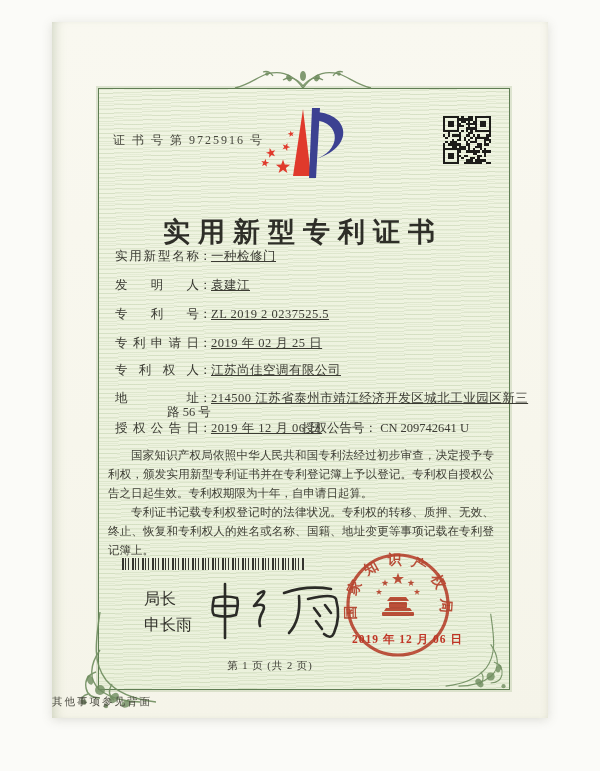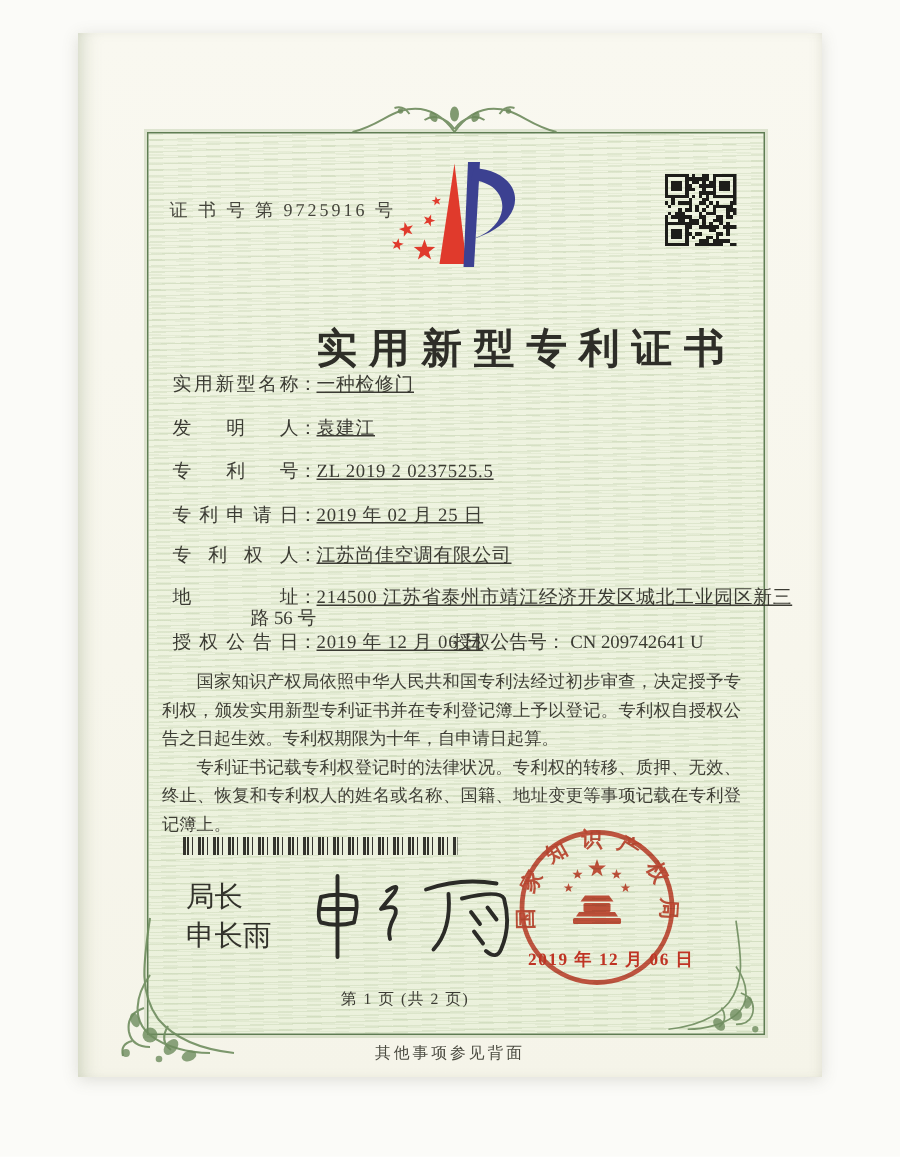--- a/index.html
+++ b/index.html
@@ -22,46 +22,46 @@
       repeating-linear-gradient(178deg, rgba(140,168,112,.17) 0 1px, rgba(0,0,0,0) 1px 4px),
       repeating-linear-gradient(2deg, rgba(140,168,112,.10) 0 1px, rgba(0,0,0,0) 1px 5px),
       linear-gradient(180deg,#f0f4e2,#ebf1dc);
   }
   .cert-no{position:absolute;left:61px;top:110px;font-size:12px;letter-spacing:2px;color:#45453c;}
   .logo{position:absolute;left:200px;top:84px;width:104px;height:78px;}
   .qr{position:absolute;left:391px;top:94px;width:48px;height:48px;}
   .qr svg{width:100%;height:100%;shape-rendering:crispEdges;}
   .title{
     position:absolute;left:46px;top:192px;width:410px;text-align:center;
-    font-size:27px;font-weight:bold;letter-spacing:8px;color:#2e2e28;padding-left:48px;
+    font-size:27px;font-weight:bold;letter-spacing:8px;color:#2e2e28;
   }
   .frow{position:absolute;left:63px;font-size:12.5px;white-space:nowrap;color:#3b3b33;}
   .flabel{display:inline-block;width:84px;text-align:justify;text-align-last:justify;vertical-align:top;}
   .fcolon{display:inline-block;width:6px;margin-right:6px;}
   .fvalue{letter-spacing:.5px;text-decoration:underline;}
   .addr2{position:absolute;left:115px;font-size:12.5px;color:#3b3b33;}
   .frow2{position:absolute;font-size:12.5px;white-space:nowrap;color:#3b3b33;}
   .paras{
     position:absolute;left:56px;top:424px;width:386px;
     font-size:11.5px;line-height:19px;text-align:justify;color:#3f3f36;
   }
   .paras p{margin:0;text-indent:2em;}
   .barcode{
     position:absolute;left:70px;top:536px;width:183px;height:12px;
     background:repeating-linear-gradient(90deg,#34342e 0 2px,#e9eedb 2px 3px,#34342e 3px 4px,#e9eedb 4px 6px,#34342e 6px 7px,#e9eedb 7px 10px);
   }
-  .officer{position:absolute;left:72px;top:564px;font-size:19px;line-height:26px;color:#33332c;}
+  .officer{position:absolute;left:92px;top:564px;font-size:16px;line-height:26px;color:#33332c;}
   .signature{position:absolute;left:150px;top:552px;width:150px;height:95px;}
   .seal{position:absolute;left:290px;top:527px;width:112px;height:112px;opacity:.92;mix-blend-mode:multiply;}
   .seal-date{
     position:absolute;left:300px;top:610px;width:160px;
     font-size:11.5px;font-weight:bold;color:#bf3424;letter-spacing:1px;white-space:nowrap;
   }
   .page-indicator{position:absolute;left:46px;top:637px;width:344px;text-align:center;font-size:10.5px;color:#3b3b33;letter-spacing:1px;}
-  .back-note{position:absolute;left:0;top:673px;width:496px;text-align:center;font-size:10.5px;color:#4a4a40;letter-spacing:2px;}
+  .back-note{position:absolute;left:0;top:673px;width:496px;text-align:left;font-size:10.5px;color:#4a4a40;letter-spacing:2px;}
   .flourish{position:absolute;pointer-events:none;}
   .fl-bl{left:14px;top:588px;width:92px;height:104px;}
   .fl-br{left:392px;top:586px;width:74px;height:92px;transform:scaleX(-1);}
   .fl-top{left:181px;top:42px;width:140px;height:28px;}
 </style>
 </head>
 <body>
 
 <div class="paper">
 

